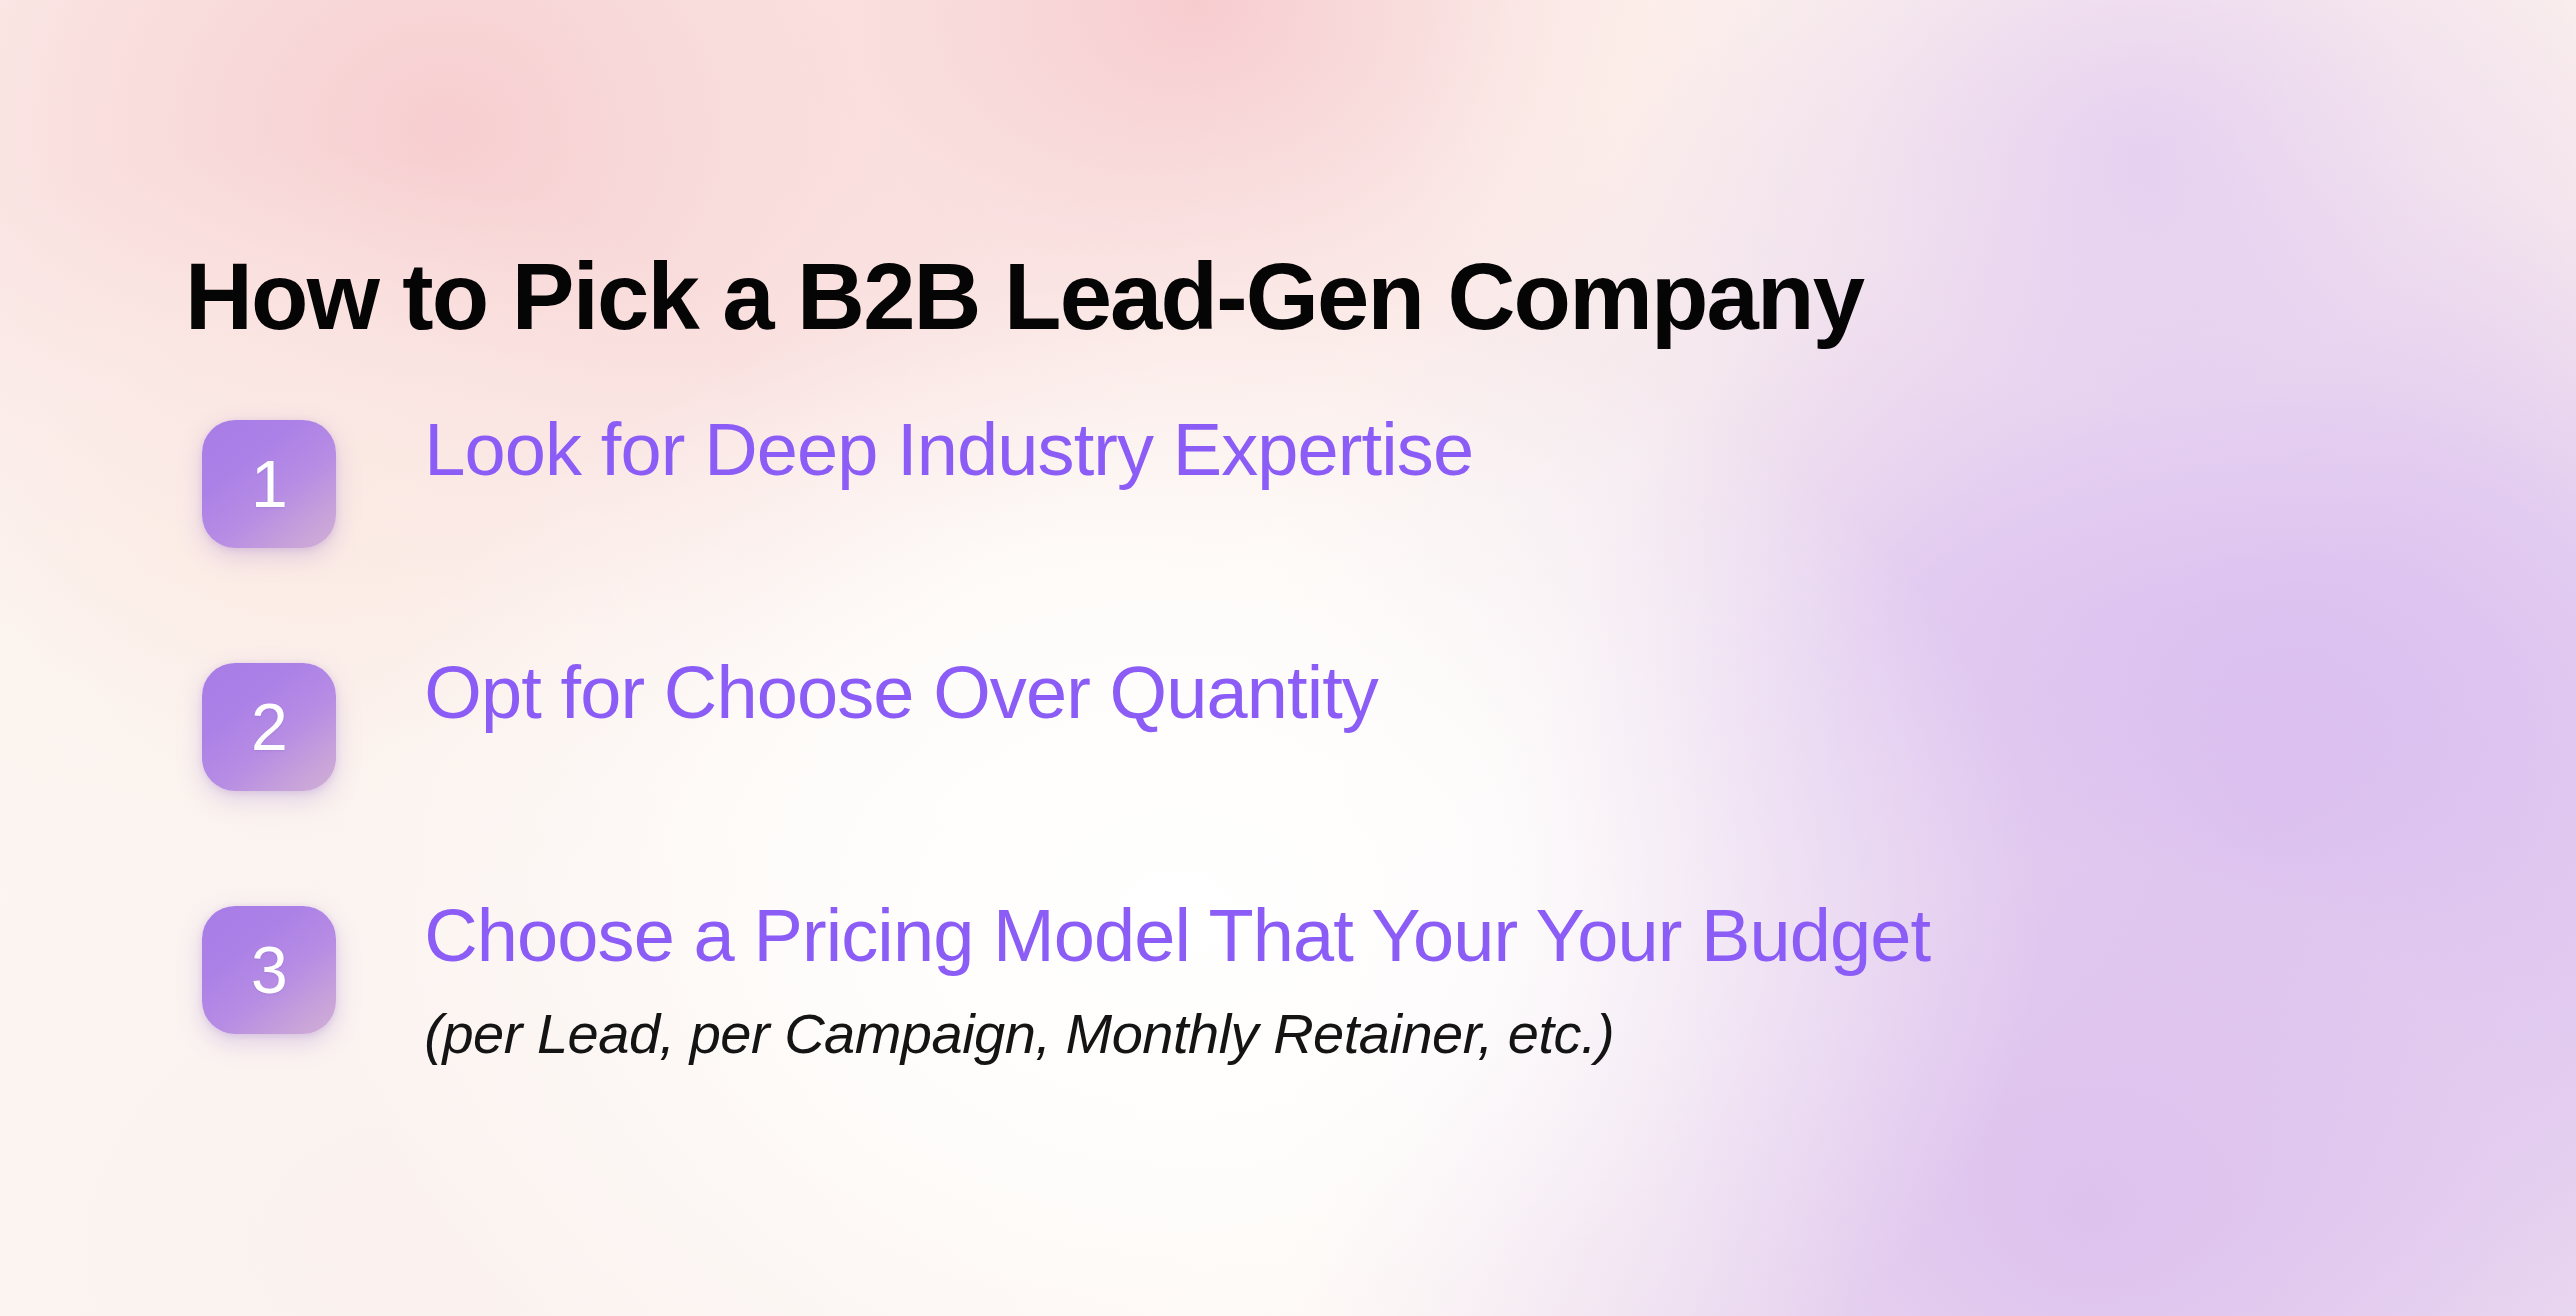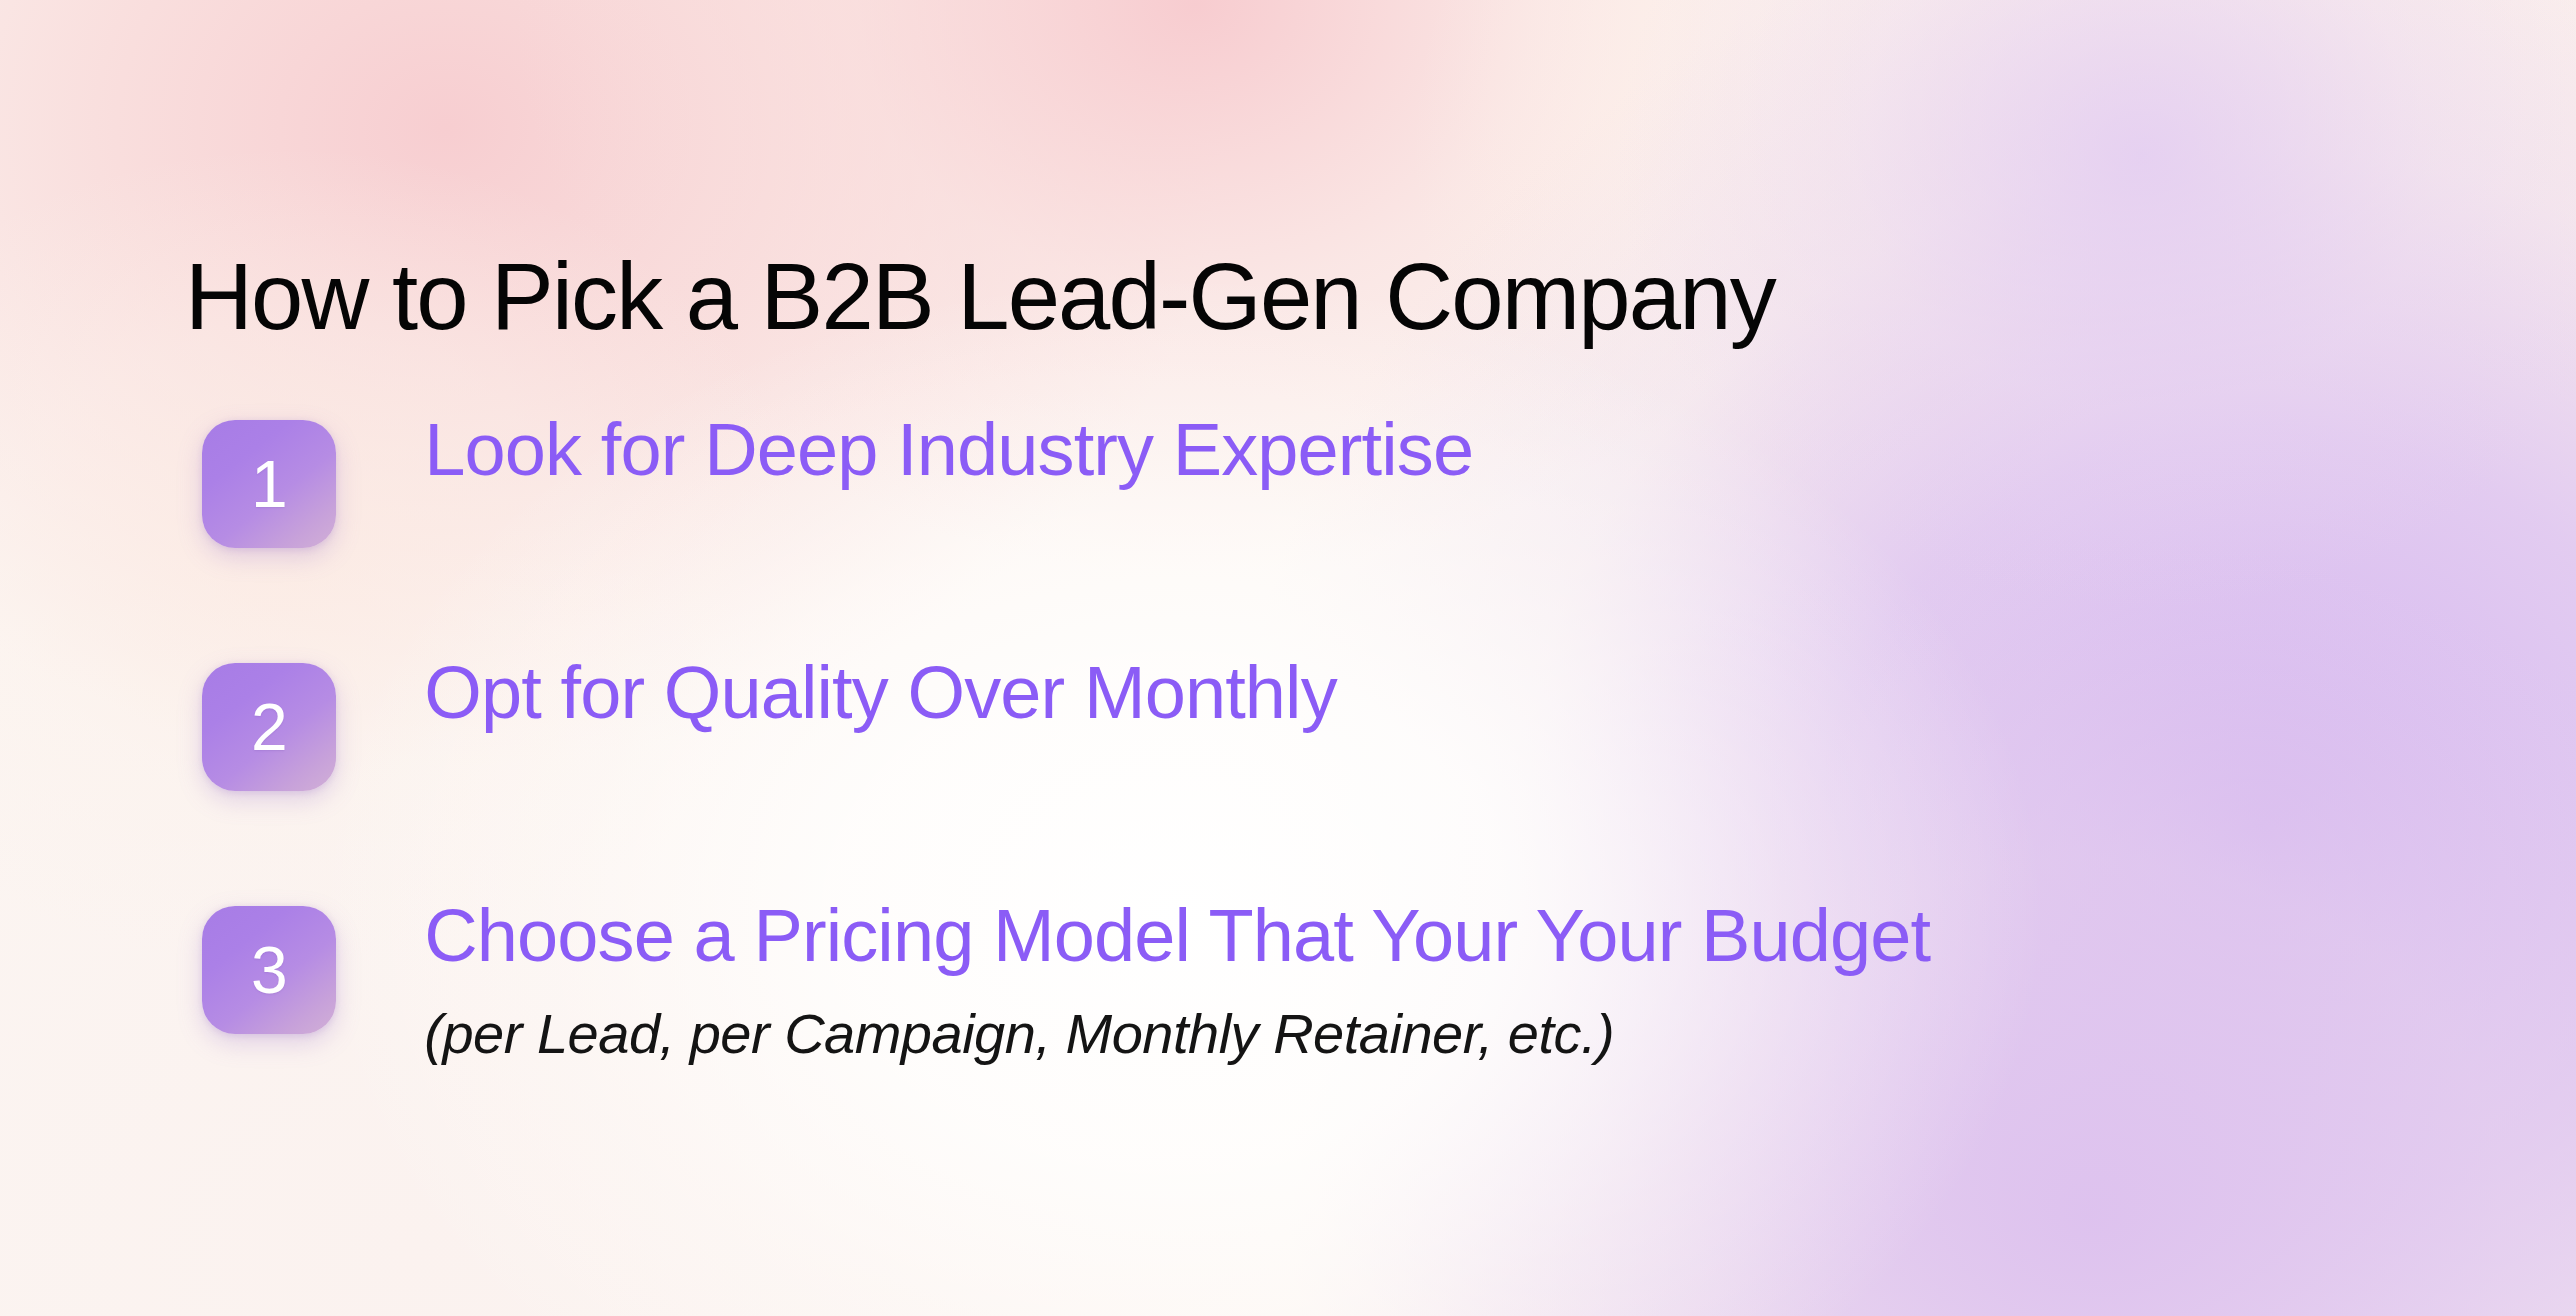--- a/index.html
+++ b/index.html
@@ -94,21 +94,21 @@
     z-index: 2;
     width: 100%;
     height: 100%;
   }
 
   .poster-title {
     position: absolute;
     left: 185px;
     top: 187px;
     font-size: 94px;
-    font-weight: 400;
+    font-weight: 700;
     letter-spacing: -1.8px;
     color: #050505;
     white-space: nowrap;
     line-height: 1.0;
   }
 
   .steps {
     position: absolute;
     left: 185px;
     top: 402px;
@@ -204,21 +204,21 @@
         <div class="step-body">
           <div class="step-title">Look for Deep Industry Expertise</div>
         </div>
       </div>
 
       <div class="step step-2">
         <div class="badge">
           <span class="badge-num">2</span>
         </div>
         <div class="step-body">
-          <div class="step-title">Opt for Quality Over Monthly</div>
+          <div class="step-title">Opt for Choose Over Quantity</div>
         </div>
       </div>
 
       <div class="step step-3">
         <div class="badge">
           <span class="badge-num">3</span>
         </div>
         <div class="step-body">
           <div class="step-title">Choose a Pricing Model That Your Your Budget</div>
           <div class="step-sub">(per Lead, per Campaign, Monthly Retainer, etc.)</div>

